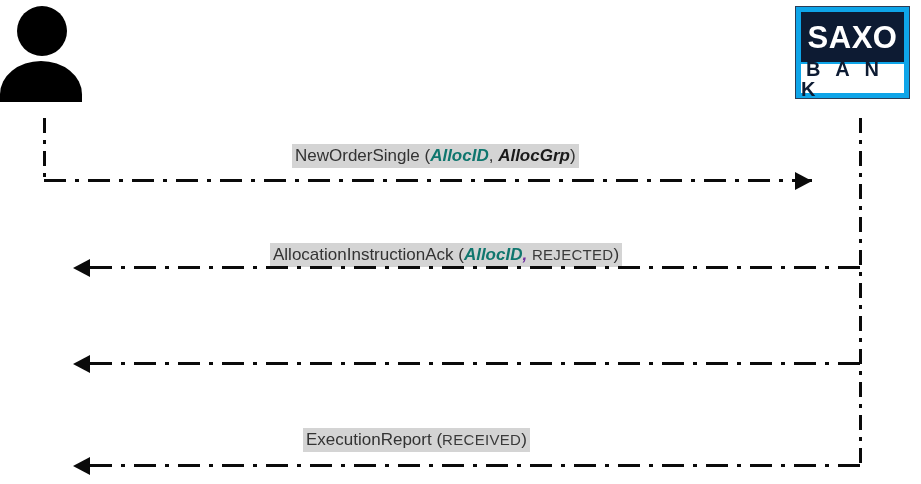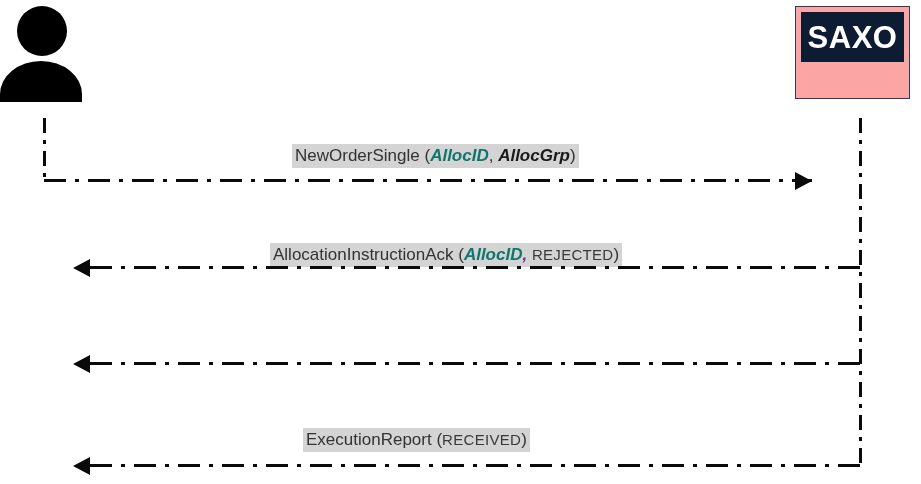--- a/index.html
+++ b/index.html
@@ -49,21 +49,21 @@
   }
 
   .actor-logo {
     position: absolute;
     left: 795px;
     top: 6px;
     width: 115px;
     height: 93px;
     box-sizing: border-box;
     border: 1px solid #2a3c57;
-    background: #fca5a5;
+    background: #0ea5e9;
   }
   .actor-logo .saxo-band {
     position: absolute;
     left: 5px;
     top: 5px;
     right: 5px;
     height: 50px;
     background: #0d1b33;
     display: flex;
     align-items: center;
@@ -192,20 +192,23 @@
 
   <div class="actor-user">
     <div class="head"></div>
     <div class="body"></div>
   </div>
 
   <div class="actor-logo">
     <div class="saxo-band">
       <span>SAXO</span>
     </div>
+    <div class="bank-band">
+      <span>B A N K</span>
+    </div>
   </div>
 
   <div class="lifeline" style="left:43px; top:118px; height:64px;"></div>
 
   <div class="lifeline" style="left:859px; top:118px; height:348px;"></div>
 
   <div class="msg-label" style="left:292px; top:144px;">
     <span>NewOrderSingle</span><span> (</span><span class="fld-hl">AllocID</span><span>, </span><span class="fld">AllocGrp</span><span>)</span>
   </div>
   <div class="msg-line" style="left:44px; top:179px; width:768px;"></div>

